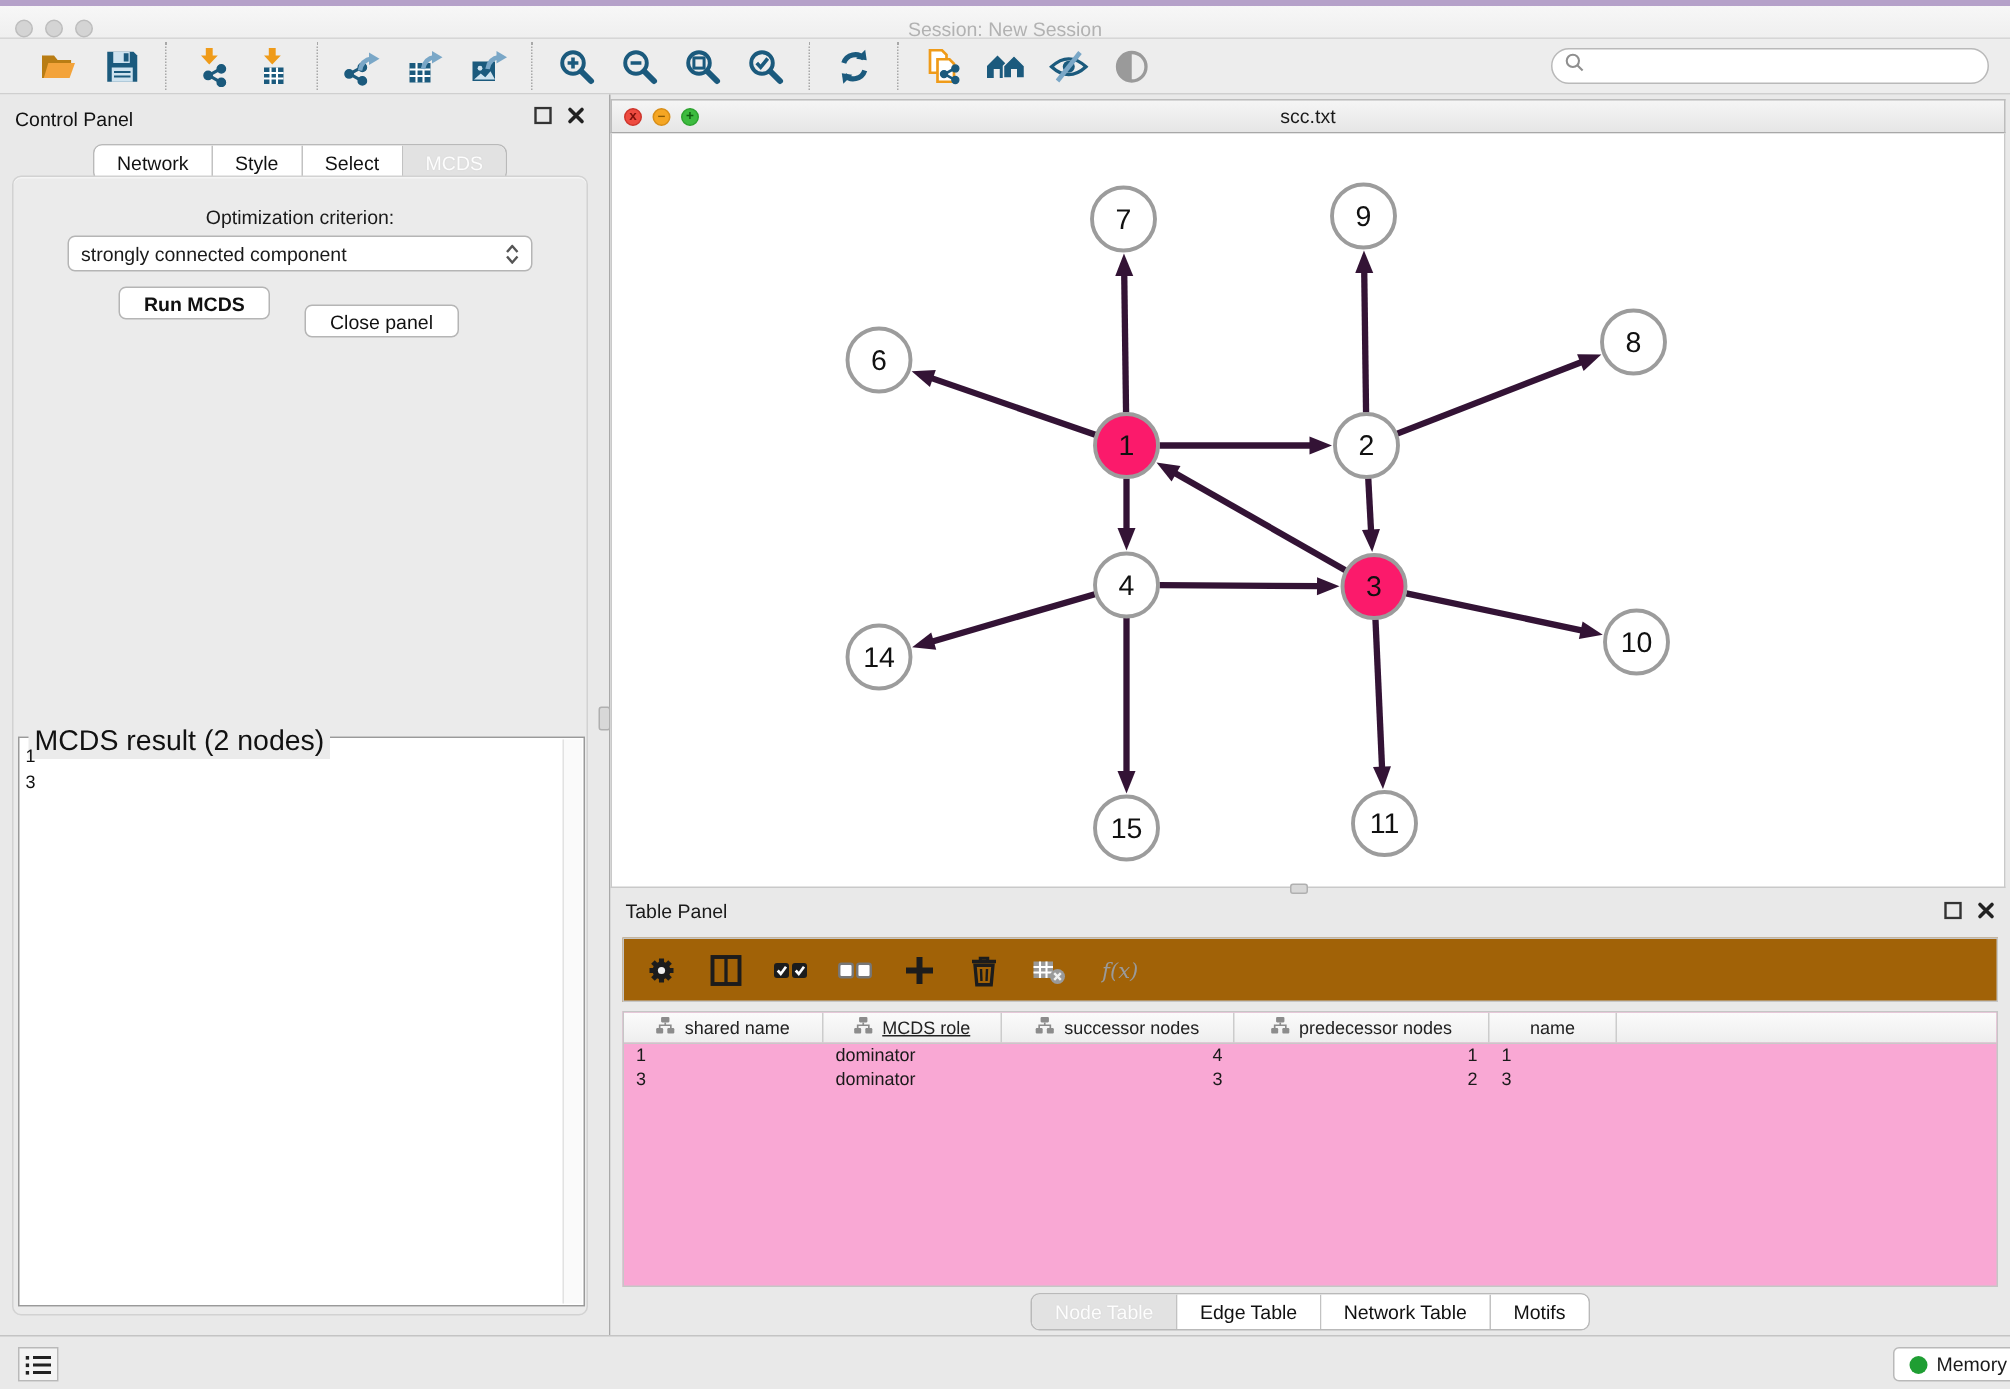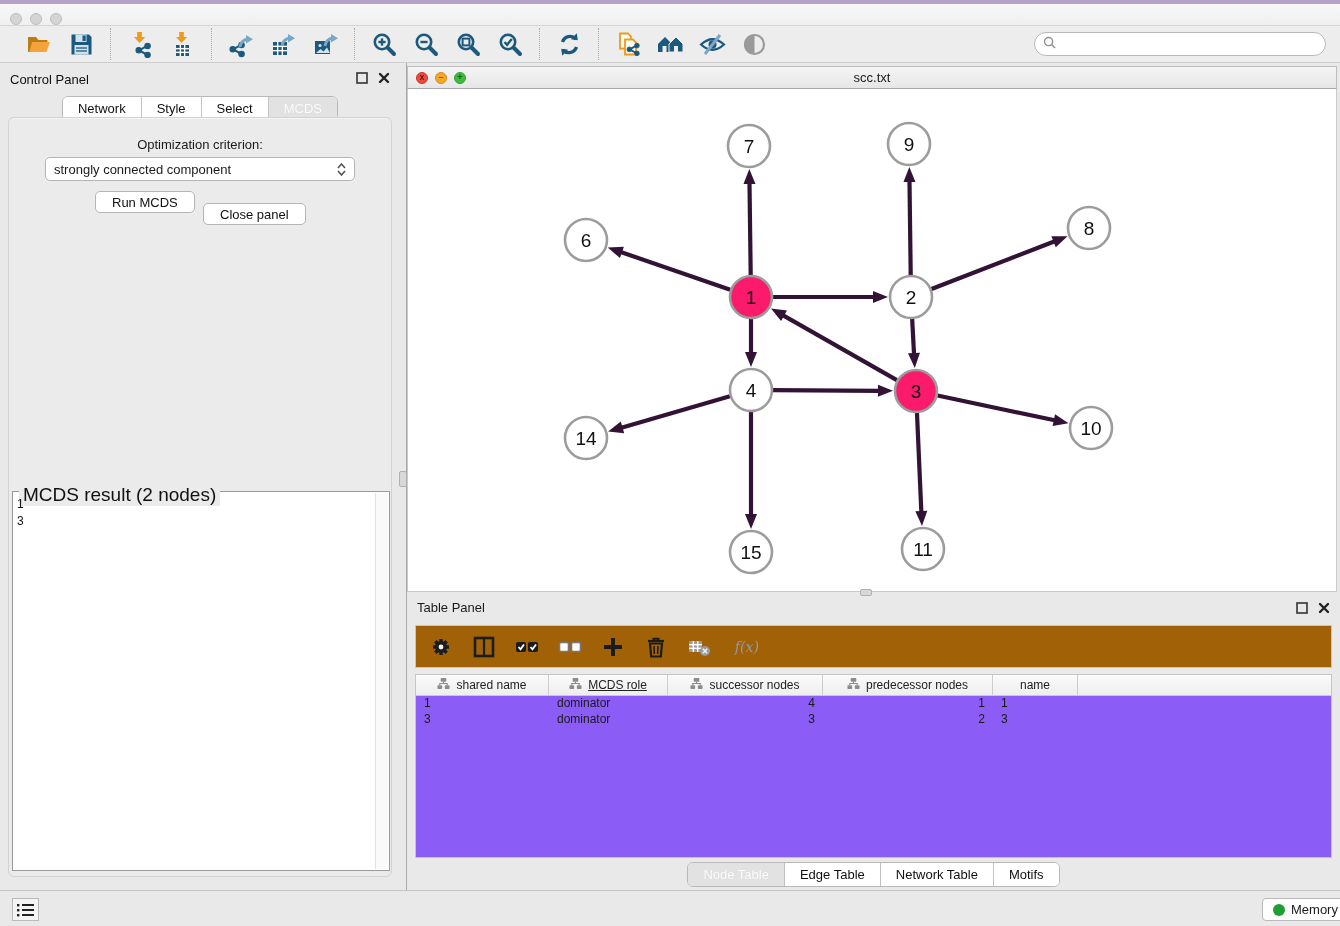--- a/index.html
+++ b/index.html
@@ -41,21 +41,21 @@
   .tab.selected { background:#e2e2e2; color:#fdfdfd; text-shadow:0 0 1px #cfcfcf; }
   #cp-box { left:8px; top:54px; width:384px; height:760px; background:#ebebeb;
     border:1px solid #d2d2d2; border-radius:6px; box-shadow:inset 0 1px 0 #f5f5f5; }
   #opt-label { left:0; top:74px; width:400px; text-align:center; font-size:13px; }
   #opt-select { left:45px; top:94px; width:310px; height:24px; background:#fff;
     border:1px solid #b5b5b5; border-radius:5px; display:flex; align-items:center;
     padding:0 8px; font-size:13px; cursor:pointer; }
   #opt-select .stepper { margin-left:auto; display:flex; flex-direction:column; gap:1px; }
   .btn { background:#fff; border:1px solid #b5b5b5; border-radius:5px; height:22px;
     font-size:13px; padding:0 16px; font-family:"Liberation Sans", sans-serif; cursor:pointer; color:#111; }
-  #run-btn { left:95px; top:128px; }
+  #run-btn { left:79px; top:128px;font-weight:bold; }
   #close-panel-btn { left:203px; top:140px; }
   #mcds-fieldset { left:12px; top:428px; width:378px; height:380px; border:1px solid #9a9a9a; background:#fff; }
   #mcds-legend { position:absolute; top:-8px; left:6px; background:#ebebeb; padding:0 4px; font-size:19px; color:#111; }
   #mcds-text { position:absolute; left:4px; top:4px; right:16px; bottom:2px; font-size:12px;
     line-height:17px; white-space:pre; overflow:hidden; color:#111; }
   #mcds-scroll { position:absolute; top:1px; right:1px; bottom:1px; width:13px;
     background:#fafafa; border-left:1px solid #e2e2e2; }
 
   
   #v-divider { left:400px; top:63px; width:7px; height:827px; background:#e9e9e9; border-right:1px solid #a9a9a9; }
@@ -79,21 +79,21 @@
   #h-divider { left:407px; top:592px; width:933px; height:4px; background:#e9e9e9; }
   #h-grip { left:860px; top:589px; width:12px; height:7px; background:#d8d8d8; border:1px solid #b0b0b0; border-radius:2px; }
 
   
   #table-panel { left:407px; top:596px; width:933px; height:294px; background:#e9e9e9; }
   #tp-header { left:10px; top:4px; font-size:13px; }
   #tp-toolbar { left:8px; top:29px; width:917px; height:43px; background:#a16207;
     border:1px solid #c6c6c6; display:flex; align-items:center; gap:17px; padding:0 12px; }
   .tp-btn { width:26px; height:26px; display:flex; align-items:center; justify-content:center; cursor:pointer; }
   .tp-btn svg { width:24px; height:24px; }
-  #tp-table { left:8px; top:78px; width:917px; height:184px; background:#8b5cf6; border:1px solid #c6c6c6; overflow:hidden; }
+  #tp-table { left:8px; top:78px; width:917px; height:184px; background:#f9a8d4; border:1px solid #c6c6c6; overflow:hidden; }
   #tp-colhead { display:flex; height:21px; background:linear-gradient(#fbfbfb,#eeeeee);
     border-bottom:1px solid #c9c9c9; }
   .col-h { display:flex; align-items:center; justify-content:center; gap:6px; font-size:12px;
     border-right:1px solid #cccccc; height:100%; color:#222; cursor:pointer; }
   .col-h svg { width:13px; height:13px; flex:none; }
   .t-row { display:flex; height:16px; font-size:12px; }
   .t-cell { padding:0 8px; white-space:nowrap; overflow:hidden; }
   #tp-tabs { left:0; top:266px; width:933px; display:flex; justify-content:center; }
 
   
@@ -107,20 +107,21 @@
 </head>
 <body>
 
 <div id="top-strip" class="abs"></div>
 <div id="titlebar" class="abs">
   <div id="mac-dots" class="abs">
     <span class="traffic"></span>
     <span class="traffic"></span>
     <span class="traffic"></span>
   </div>
+  <div id="window-title" class="abs">Session: New Session</div>
 </div>
 
 <div id="main-toolbar" class="abs">
     <div class="tb-group">
       <div class="tb-btn">
         <svg viewBox="0 0 27 27">
           <path d="M2 6 h8 l2.4 3 h9 v3 H2z" fill="#b97d14"></path>
           <path d="M5 11 h19 l-3.6 10 H2z" fill="#f3a33a"></path>
           <path d="M2 6 v15 h1.2 l3-10 H4 V9z" fill="#b97d14"></path>
         </svg>

